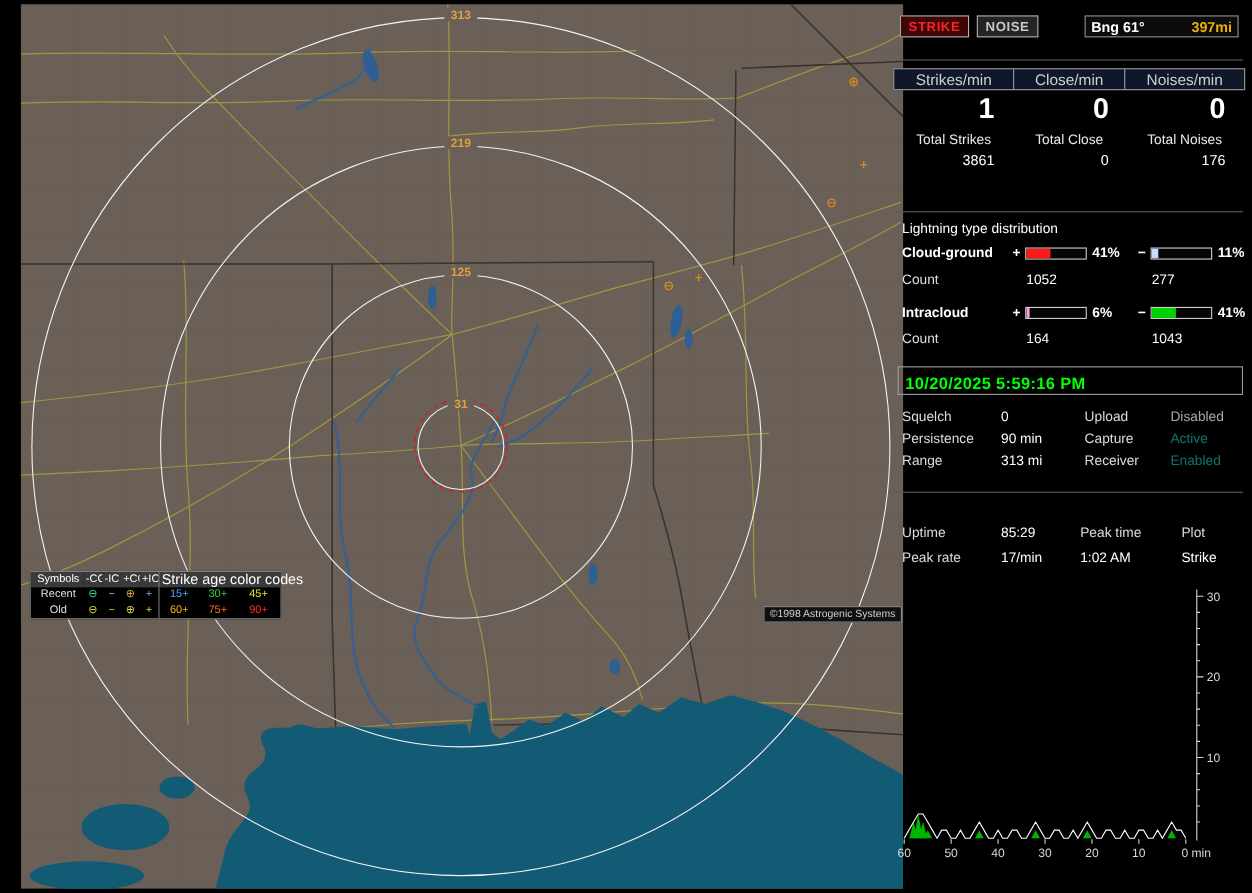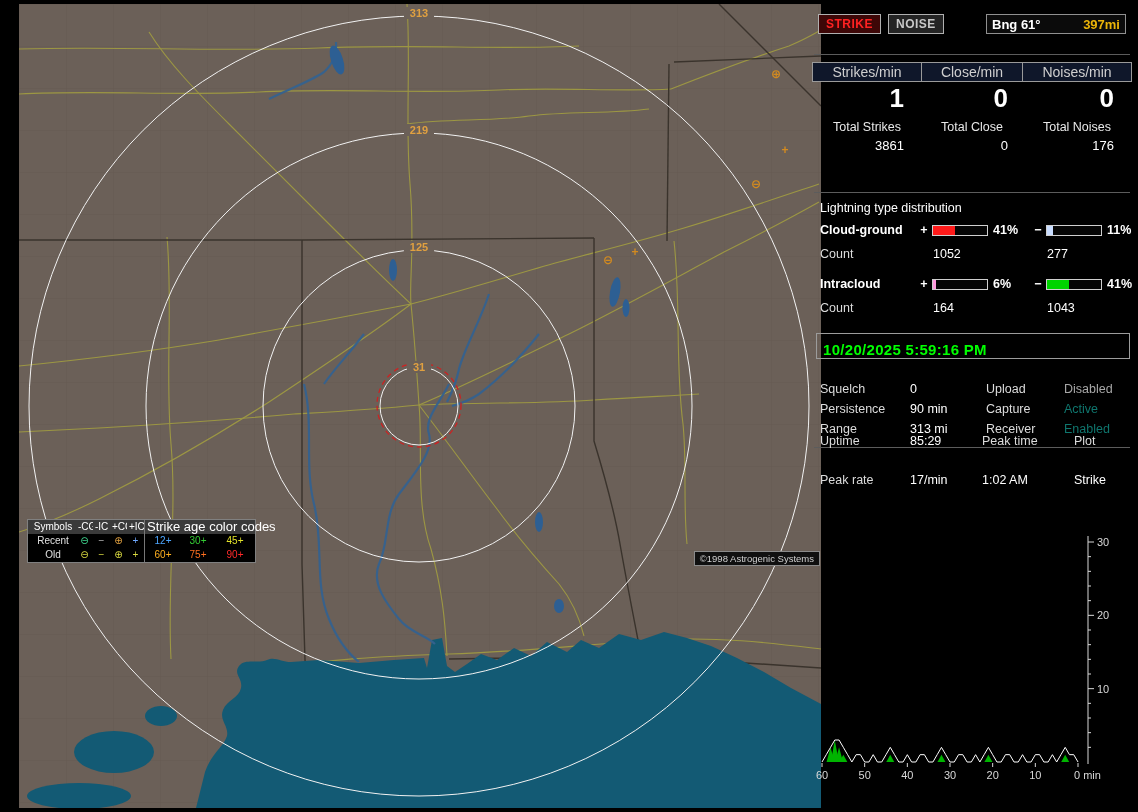--- a/index.html
+++ b/index.html
@@ -56,24 +56,24 @@
   .d-label{font-weight:bold}
   .d-sign{text-align:center;font-weight:bold}
   .d-bar{display:block;height:11px;border:1px solid #cfcfcf;background:#050505;overflow:hidden}
   .d-fill{display:block;height:100%}
   .d-pct{font-weight:bold;padding-left:5px}
   .d-cval{padding-left:1px}
 
   .datebox{top:329px;left:2px;height:26px;border:1px solid #9c9c9c;display:flex;align-items:flex-end;padding-left:6px}
   .datetime{color:#00ff00;font-weight:bold;font-size:15px;letter-spacing:.3px}
 
-  .status-grid{top:378px;display:grid;grid-template-columns:90px 76px 78px auto;
+  .status-grid{top:368px;display:grid;grid-template-columns:90px 76px 78px auto;
     row-gap:6px;padding-left:6px;line-height:14px}
-  .stats-grid{top:430px;display:grid;grid-template-columns:90px 72px 92px auto;
-    row-gap:25px;padding-left:6px;line-height:14px}
+  .stats-grid{top:473px;display:grid;grid-template-columns:90px 72px 92px auto;
+    row-gap:9px;padding-left:6px;line-height:14px}
   .trend-row{top:507px;display:grid;grid-template-columns:90px auto;padding-left:6px;line-height:14px}
   .lab{color:#dcdcdc}.val{color:#fff}
   .ok{color:#0f766e}.dim{color:#a8a8a8}
 
   #trend-svg{position:absolute;top:526px;left:0;width:318px;height:260px}
 </style>
 </head>
 <body>
 
 <div class="map">
@@ -173,21 +173,21 @@
       <span class="lg-h">-IC</span>
       <span class="lg-h">+CG</span>
       <span class="lg-h">+IC</span>
       <span class="lg-h lg-age-h">Strike age color codes</span>
 
       <span class="lg-left">Recent</span>
       <span class="s-g">⊖</span>
       <span class="s-gray">−</span>
       <span class="s-o">⊕</span>
       <span class="s-b">+</span>
-      <span class="age15 lg-div">12+</span>
+      <span class="age15 lg-div">15+</span>
       <span class="age30">30+</span>
       <span class="age45">45+</span>
 
       <span class="lg-left">Old</span>
       <span class="s-y">⊖</span>
       <span class="s-y">−</span>
       <span class="s-y">⊕</span>
       <span class="s-y">+</span>
       <span class="age60 lg-div">60+</span>
       <span class="age75">75+</span>

